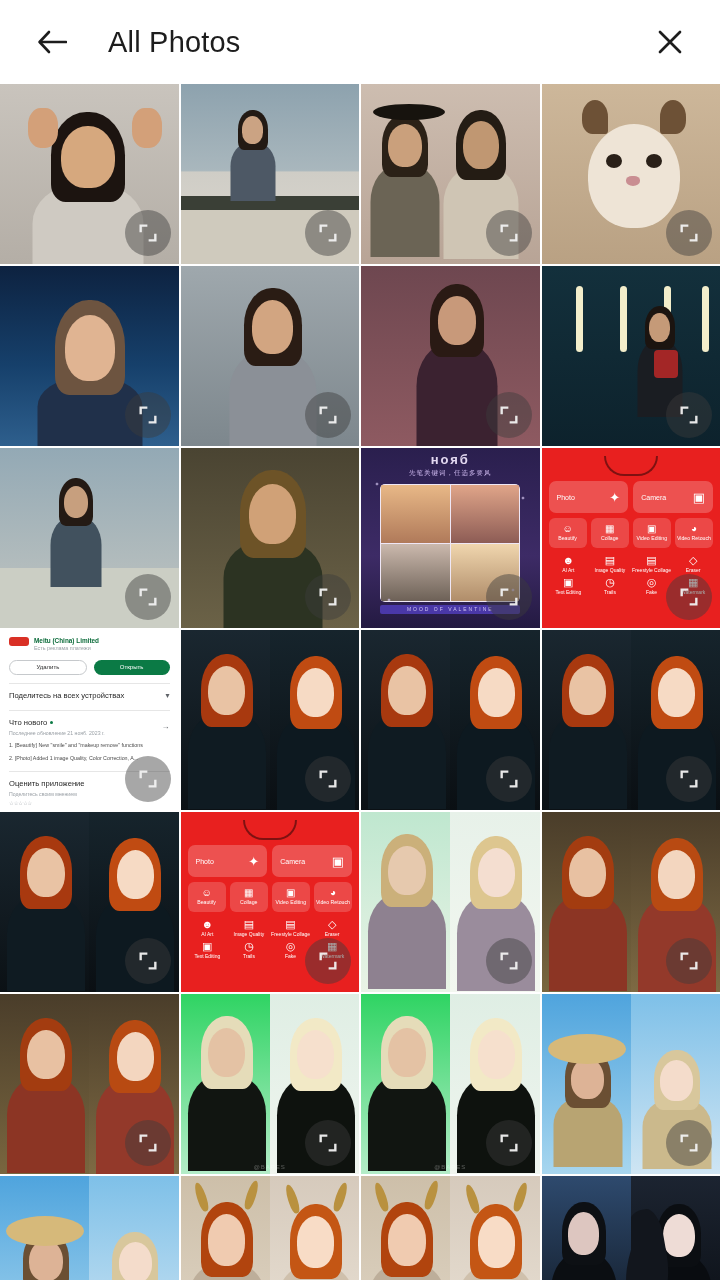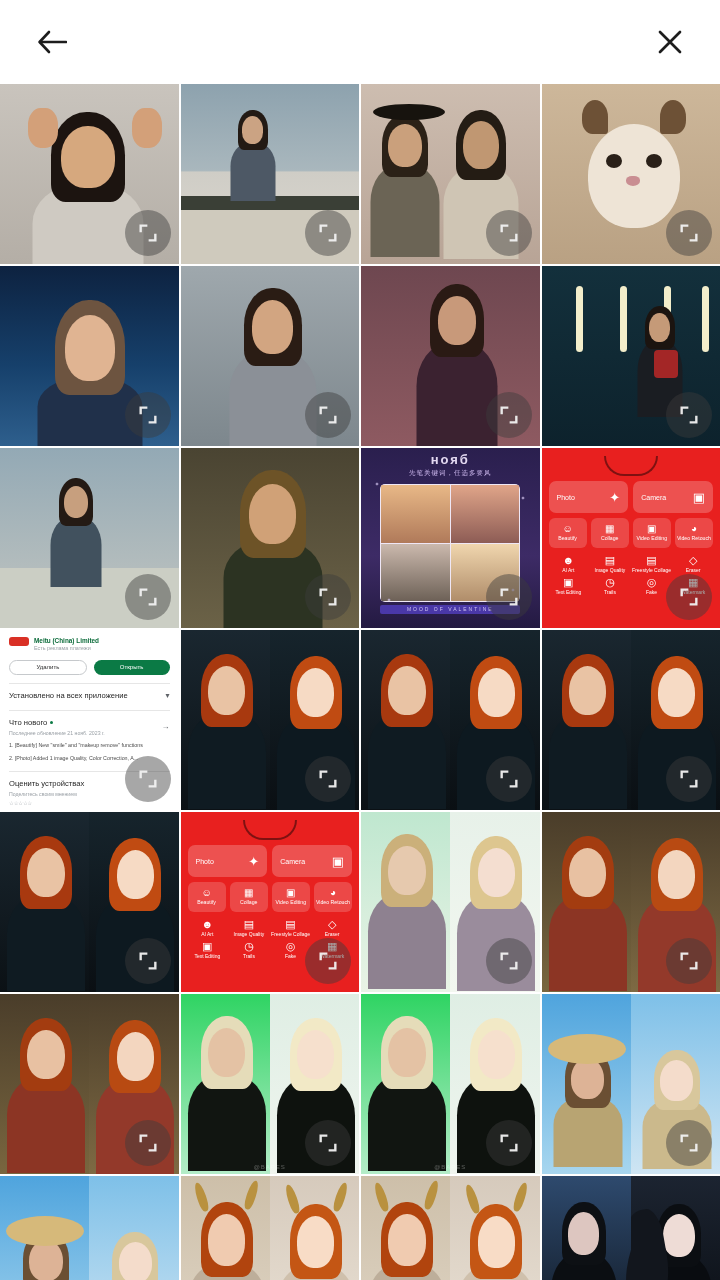--- a/index.html
+++ b/index.html
@@ -158,20 +158,21 @@
 <div id="app-header">
   <div id="back-btn" class="ico">
     <span>
       <svg width="30" height="26" viewBox="0 0 30 26" fill="none">
         <path d="M29 13H3" stroke="#1d1d1d" stroke-width="2.6" stroke-linecap="round"></path>
         <path d="M12 3 2.6 13 12 23" stroke="#1d1d1d" stroke-width="2.6" stroke-linecap="round" stroke-linejoin="round"></path>
       </svg>
     </span>
   </div>
 
+  <div id="header-title">All Photos</div>
 
   <div id="close-btn" class="ico">
     <span>
       <svg width="26" height="26" viewBox="0 0 26 26" fill="none">
         <path d="M3 3 23 23M23 3 3 23" stroke="#1d1d1d" stroke-width="2.7" stroke-linecap="round"></path>
       </svg>
     </span>
   </div>
 </div>
 
@@ -441,35 +442,35 @@
         <div class="ps-dev">Meitu (China) Limited</div>
         <div class="ps-sub">Есть реклама платежи</div>
       </div>
     </div>
     <div class="ps-btns">
       <div class="ps-btn outline">Удалить</div>
       <div class="ps-btn filled">Открыть</div>
     </div>
     <div class="ps-divider"></div>
     <div class="ps-row">
-      <div class="ps-h">Установлено на всех приложение</div>
+      <div class="ps-h">Поделитесь на всех устройствах</div>
       <div class="ps-chev">▾</div>
     </div>
     <div class="ps-divider"></div>
     <div class="ps-row">
       <div>
         <div class="ps-h">Что нового<span class="ps-dot"></span></div>
         <div class="ps-muted">Последнее обновление 21 нояб. 2023 г.</div>
       </div>
       <div class="ps-chev">→</div>
     </div>
     <div class="ps-body">1. [Beautify]  New "smile" and "makeup remove" functions</div>
     <div class="ps-body">2. [Photo]  Added 1 image Quality, Color Correction, A...</div>
     <div class="ps-divider"></div>
-    <div class="ps-h">Оценить устройствах</div>
+    <div class="ps-h">Оценить приложение</div>
     <div class="ps-muted">Поделитесь своим мнением</div>
     <div class="ps-muted">☆☆☆☆☆</div>
   </div>
   <div class="expand-badge">
     <svg width="22" height="22" viewBox="0 0 24 24" fill="none">
       <path d="M4 10V4h6" stroke="#f2f2f2" stroke-width="2.6" stroke-linecap="square"></path>
       <path d="M10 4v6H4" stroke="#f2f2f2" stroke-width="0"></path>
       <path d="M20 14v6h-6" stroke="#f2f2f2" stroke-width="2.6" stroke-linecap="square"></path>
     </svg>
   </div>

